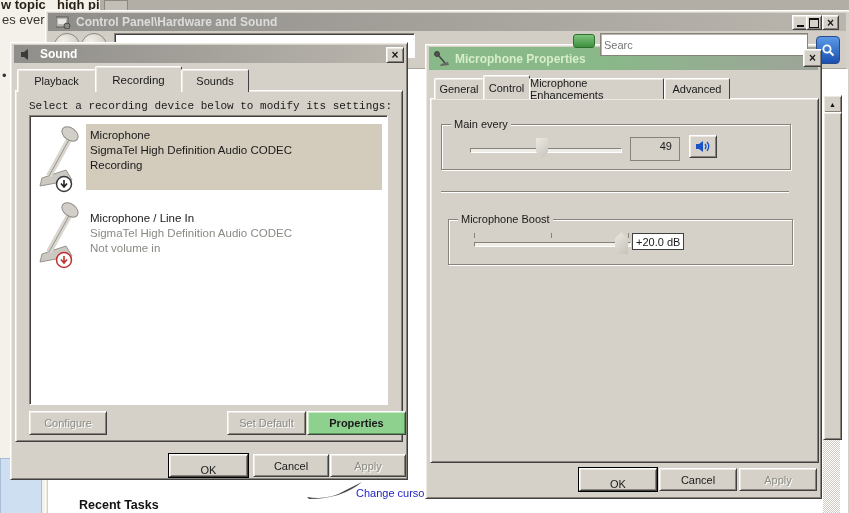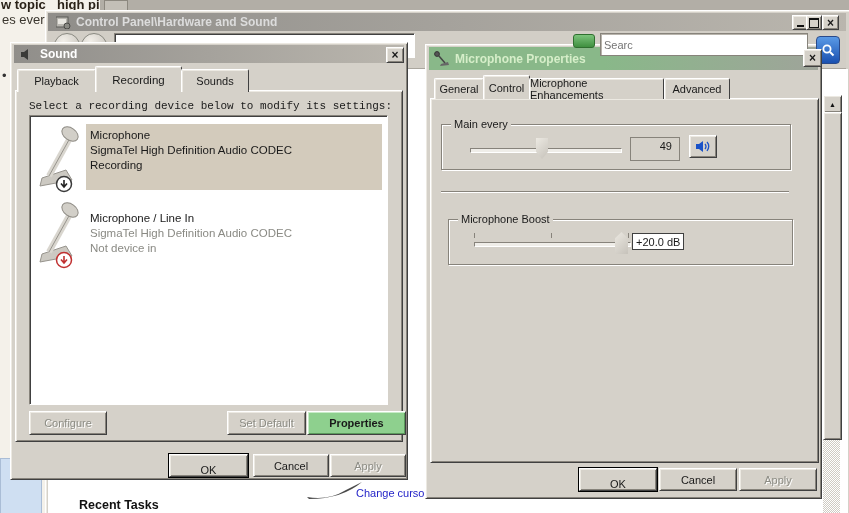--- a/index.html
+++ b/index.html
@@ -153,21 +153,21 @@
         <svg class="abs" style="left:4px;top:2px;" width="50" height="70" viewBox="0 0 50 70">
           <path d="M8 54 L32 46 L38 56 L6 62 Z" fill="#ccc9c2" stroke="#97948d"></path>
           <line x1="15" y1="52" x2="36" y2="14" stroke="#d9d6cf" stroke-width="6"></line>
           <line x1="15" y1="52" x2="36" y2="14" stroke="#97948d" stroke-width="1"></line>
           <ellipse cx="36" cy="10" rx="9" ry="6" transform="rotate(35 36 10)" fill="#d2cfc8" stroke="#8e8b84"></ellipse>
           <circle cx="30" cy="60" r="7.5" fill="#fff" stroke="#c03030" stroke-width="1.5"></circle>
           <path d="M30 56 v6 M27 59.5 L30 63 L33 59.5" stroke="#c03030" stroke-width="1.6" fill="none"></path>
         </svg>
         <span class="abs devtitle" style="left:60px;top:14px;">Microphone / Line In</span>
         <span class="abs devsub" style="left:60px;top:29px;">SigmaTel High Definition Audio CODEC</span>
-        <span class="abs devsub" style="left:60px;top:44px;">Not device in</span>
+        <span class="abs devsub" style="left:60px;top:44px;">Not volume in</span>
       </div>
     </div>
 
     <div class="abs raised btn disabled" style="left:18px;top:368px;width:76px;height:22px;">
         <span>Configure</span>
       </div>
     <div class="abs raised btn" style="left:296px;top:368px;width:97px;height:22px;background:#8ed08e;font-weight:bold;box-shadow:inset 1px 1px 0 #c8ecc8, inset -1px -1px 0 #5a9a5a;">
         <span>Properties</span>
       </div>
     <div class="abs raised btn disabled" style="left:216px;top:368px;width:77px;height:22px;">

